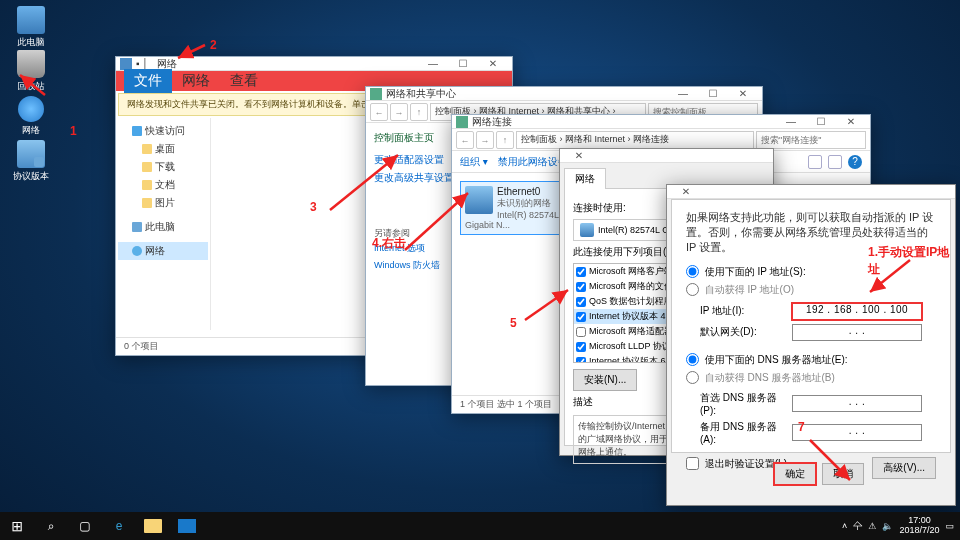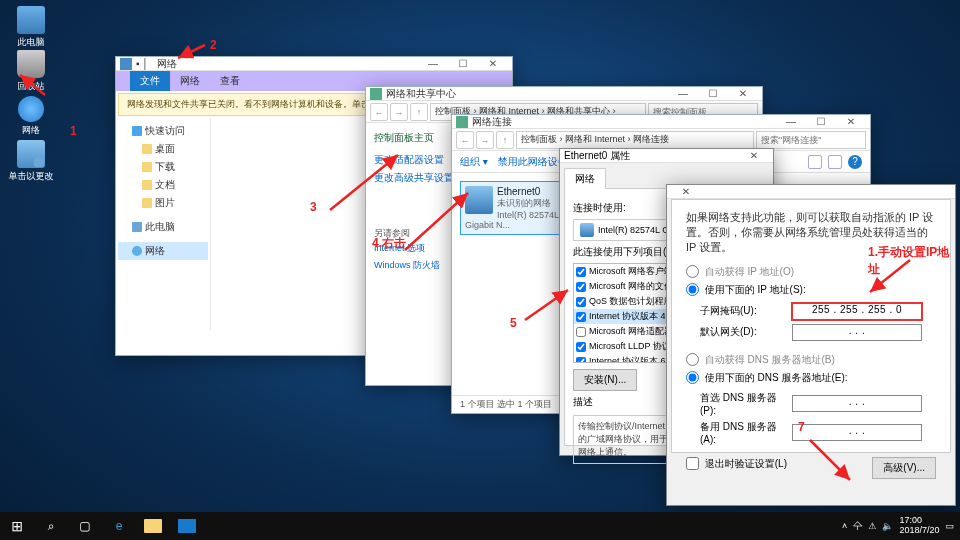--- a/index.html
+++ b/index.html
@@ -14,21 +14,21 @@
 .desktop-icon .ico.cp { background: linear-gradient(#8ac4ee,#4a8cc7); position:relative; }
 .desktop-icon .ico.cp::after{content:"";position:absolute;right:1px;bottom:1px;width:10px;height:10px;background:#6aa7d8;border-radius:2px;}
 
 
 .win { position: absolute; background: #fff; border: 1px solid #9aaec2; box-shadow: 0 4px 20px rgba(0,0,0,0.4); font-size: 10px; color: #333; }
 .titlebar { height: 14px; background: #fff; display: flex; align-items: center; padding: 0 4px; border-bottom: 1px solid #e0e0e0; }
 .titlebar .ico-sm { width: 12px; height: 12px; background: #4a8cc7; margin-right: 4px; }
 .titlebar .tb-title { flex: 1; font-size: 10px; }
 .titlebar .wbtn { width: 30px; height: 20px; display: flex; align-items: center; justify-content: center; color: #555; font-size: 10px; }
 
-.ribbon-tabs { height: 20px; background: #c4b5fd; display: flex; align-items: center; padding-left: 14px; font-size: 10px; }
+.ribbon-tabs { height: 20px; background: #ef4444; display: flex; align-items: center; padding-left: 8px; font-size: 14px; }
 .ribbon-tabs .file-tab { background: #1979ca; color: #fff; padding: 3px 10px; }
 .ribbon-tabs span { padding: 3px 10px; }
 .yellow-bar { background: #fff7d6; border: 1px solid #e6d98a; padding: 4px 8px; font-size: 9px; color: #5a4a10; margin: 2px; }
 .addr-row { height: 22px; display: flex; align-items: center; padding: 2px 4px; gap: 2px; border-bottom: 1px solid #e0e0e0; }
 .addr-nav { width: 18px; height: 18px; border: 1px solid #ccc; border-radius: 2px; display: flex; align-items: center; justify-content: center; color: #888; font-size: 9px; }
 .addr-box { flex: 1; border: 1px solid #ccc; height: 18px; padding: 0 4px; display: flex; align-items: center; font-size: 9px; }
 .search-box { width: 110px; border: 1px solid #ccc; height: 18px; padding: 0 4px; font-size: 9px; color: #999; }
 
 .body-split { display: flex; height: calc(100% - 86px); }
 .navpane { width: 95px; border-right: 1px solid #e8e8e8; padding: 4px 2px; font-size: 10px; }
@@ -88,32 +88,32 @@
 
 .conn-box{border:1px solid #ccc;background:#fff;padding:3px 6px;font-size:9px;display:flex;align-items:center;gap:4px;margin-top:2px;}
 .conn-box .cic{width:14px;height:14px;background:linear-gradient(#8ac4ee,#3a7bb8);border-radius:2px;}
 .anno { position: absolute; color: #e22; font-size: 12px; font-weight: bold; pointer-events: none; }
 
 
 .taskbar { position: absolute; bottom: 0; left: 0; right: 0; height: 28px; background: #101010; display: flex; align-items: center; }
 .taskbar .tbtn { width: 34px; height: 28px; display: flex; align-items: center; justify-content: center; color: #fff; font-size: 12px; }
 .taskbar .start { font-size: 14px; }
 .taskbar .tray { margin-left: auto; display: flex; align-items: center; color: #fff; font-size: 9px; padding-right: 6px; gap: 6px; }
-.taskbar .clock { text-align: left; line-height: 1.1; }
+.taskbar .clock { text-align: center; line-height: 1.1; }
 .tbtn.ie{color:#39c;}
 
 svg.arrow-svg { position: absolute; pointer-events: none; overflow: visible; }
 </style>
 </head>
 <body>
 
 <div class="desktop-icon" style="top:6px;left:6px"><div class="ico pc"></div><span>此电脑</span></div>
 <div class="desktop-icon" style="top:50px;left:6px"><div class="ico bin"></div><span>回收站</span></div>
 <div class="desktop-icon" style="top:96px;left:6px"><div class="ico net"></div><span>网络</span></div>
-<div class="desktop-icon" style="top:140px;left:6px"><div class="ico cp"></div><span>单击以更改</span></div>
+<div class="desktop-icon" style="top:140px;left:6px"><div class="ico cp"></div><span>协议版本</span></div>
 
 <div class="win" style="left:115px; top:56px; width:398px; height:300px;">
   <div class="titlebar">
     <div class="ico-sm"></div>
     <div class="tb-title">▪ │ &nbsp; <span>网络</span></div>
     <div class="wbtn">—</div>
     <div class="wbtn">☐</div>
     <div class="wbtn close">✕</div>
   </div>
   <div class="ribbon-tabs">
@@ -131,20 +131,21 @@
       <div class="nav-item" style="padding-left:24px"><span class="nav-ico folder-ico"></span><span>图片</span></div>
       <div style="height:6px"></div>
       <div class="nav-item"><span class="nav-ico pc-ico"></span><span>此电脑</span></div>
       <div style="height:6px"></div>
       <div class="nav-item sel"><span class="nav-ico net-ico2"></span><span>网络</span></div>
     </div>
     <div class="content-pane">
       <div style="text-align:right;color:#888;font-size:9px">某些文件夹已被隐藏</div>
     </div>
   </div>
+  <div class="statusbar">0 个项目</div>
 </div>
 
 <div class="win" style="left:365px; top:86px; width:398px; height:300px;">
   <div class="titlebar">
     <div class="ico-sm" style="background:#5a8"></div>
     <div class="tb-title">网络和共享中心</div>
     <div class="wbtn">—</div>
     <div class="wbtn">☐</div>
     <div class="wbtn close">✕</div>
   </div>
@@ -200,21 +201,20 @@
       <div class="t1">Ethernet0</div>
       <div class="t2">未识别的网络</div>
       <div class="t2">Intel(R) 82574L Gigabit N...</div>
     </div>
   </div>
   <div class="statusbar">1 个项目    选中 1 个项目</div>
 </div>
 
 <div class="dlg" style="left:559px; top:148px; width:215px; height:308px;">
   <div class="titlebar">
-    <div class="tb-title">Ethernet0 属性</div>
     <div class="wbtn close">✕</div>
   </div>
   <div class="tab-strip"><span class="tab">网络</span></div>
   <div class="tab-body" style="height:258px">
     <div class="group">
       <div class="lab">连接时使用:</div>
       <div class="conn-box">
         <span class="cic"></span>
         <span>Intel(R) 82574L Gigabit Netw</span>
       </div>
@@ -261,47 +261,51 @@
   </div>
 </div>
 
 <div class="dlg ipv4" style="left:666px; top:184px; width:290px; height:322px;">
   <div class="titlebar">
     <div class="wbtn close">✕</div>
   </div>
   <div class="tab-body" style="height:254px">
     <div class="expl">如果网络支持此功能，则可以获取自动指派的 IP 设置。否则，你需要从网络系统管理员处获得适当的 IP 设置。</div>
 
+    <div class="radio-line"><input type="radio" name="ipmode" checked="" style=""> <span>使用下面的 IP 地址(S):</span></div>
     <div class="radio-line dim"><input type="radio" name="ipmode" style=""> <span>自动获得 IP 地址(O)</span></div>
-    <div class="radio-line"><input type="radio" name="ipmode" checked="" style=""> <span>使用下面的 IP 地址(S):</span></div>
     <div class="field-row">
-        <span class="flab">子网掩码(U):</span>
-        <span class="ip-input hl">255 . 255 . 255 .   0</span>
+        <span class="flab">IP 地址(I):</span>
+        <span class="ip-input hl">192 . 168 . 100 . 100</span>
       </div>
     <div class="field-row">
         <span class="flab">默认网关(D):</span>
         <span class="ip-input"> .       .       . </span>
       </div>
 
     <div style="height:6px"></div>
+    <div class="radio-line"><input type="radio" name="dnsmode" checked="" style=""> <span>使用下面的 DNS 服务器地址(E):</span></div>
     <div class="radio-line dim"><input type="radio" name="dnsmode" style=""> <span>自动获得 DNS 服务器地址(B)</span></div>
-    <div class="radio-line"><input type="radio" name="dnsmode" checked="" style=""> <span>使用下面的 DNS 服务器地址(E):</span></div>
     <div class="field-row">
         <span class="flab">首选 DNS 服务器(P):</span>
         <span class="ip-input"> .       .       . </span>
       </div>
     <div class="field-row">
         <span class="flab">备用 DNS 服务器(A):</span>
         <span class="ip-input"> .       .       . </span>
       </div>
 
     <div style="height:6px"></div>
     <div class="radio-line"><input type="checkbox" style=""> <span>退出时验证设置(L)</span>
       <button class="btn" style="float:right">高级(V)...</button>
     </div>
+  </div>
+  <div class="foot">
+    <button class="btn" style="outline:2px solid #e33;outline-offset:-1px">确定</button>
+    <button class="btn">取消</button>
   </div>
 </div>
 
 <svg class="arrow-svg" style="left:0;top:0;width:960px;height:540px">
   <defs>
       <marker id="ah" markerWidth="8" markerHeight="8" refX="6" refY="3" orient="auto">
         <path d="M0,0 L6,3 L0,6 Z" fill="#e22"></path>
       </marker>
     </defs>
   <line x1="45" y1="95" x2="20" y2="75" stroke="#e22" stroke-width="2.5" marker-end="url(#ah)"></line>

